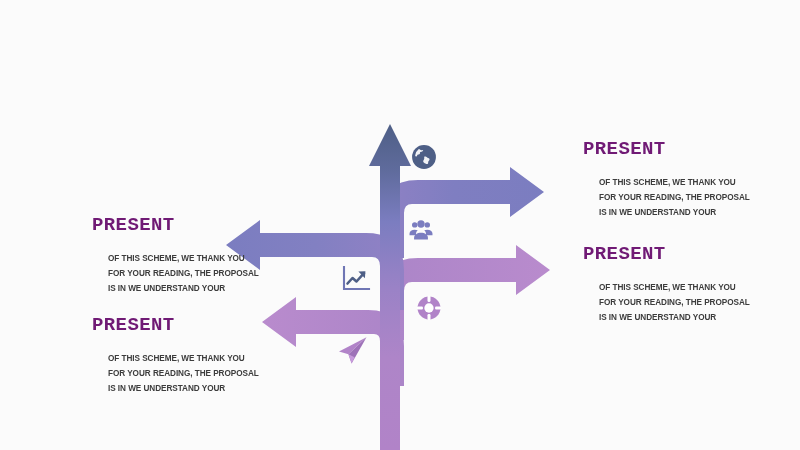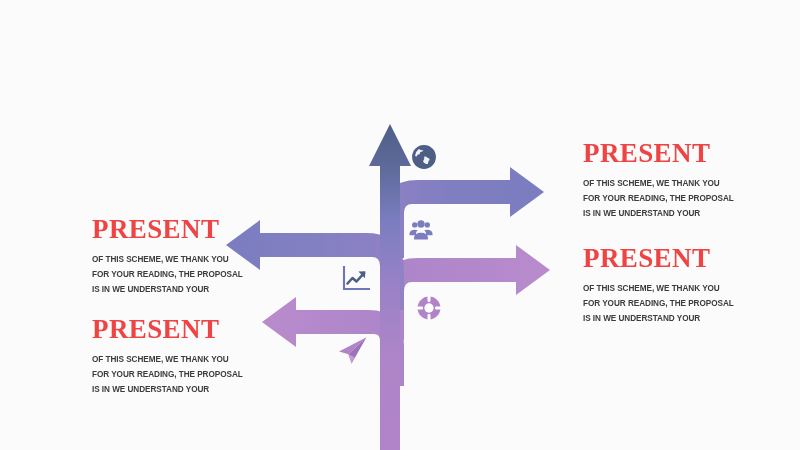--- a/index.html
+++ b/index.html
@@ -8,30 +8,30 @@
     background:#fbfbfb;
     font-family:"Liberation Sans", sans-serif;
     overflow:hidden;
     position:relative;
   }
   #stage{position:absolute;inset:0;width:800px;height:450px;}
   #diagram{position:absolute;left:0;top:0;width:800px;height:450px;}
 
   .textblock{position:absolute;}
   .tb-title{
-    font-family:Liberation Serif, serif;
+    font-family:Liberation Mono, monospace;
     font-weight:bold;
-    font-size:27px;
+    font-size:19px;
     letter-spacing:0.4px;
-    color:#ef4444;
+    color:#701a75;
     margin:0 0 9px 0;
     white-space:nowrap;
     line-height:1;
   }
-  .tb-lines{margin:0;}
+  .tb-lines{margin:16px;}
   .tb-line{
     font-family:"Liberation Sans", sans-serif;
     font-size:8.2px;
     font-weight:bold;
     letter-spacing:-0.05px;
     color:#3c3c3c;
     line-height:1.85;
     white-space:nowrap;
   }
   .tb-right{text-align:left;}

